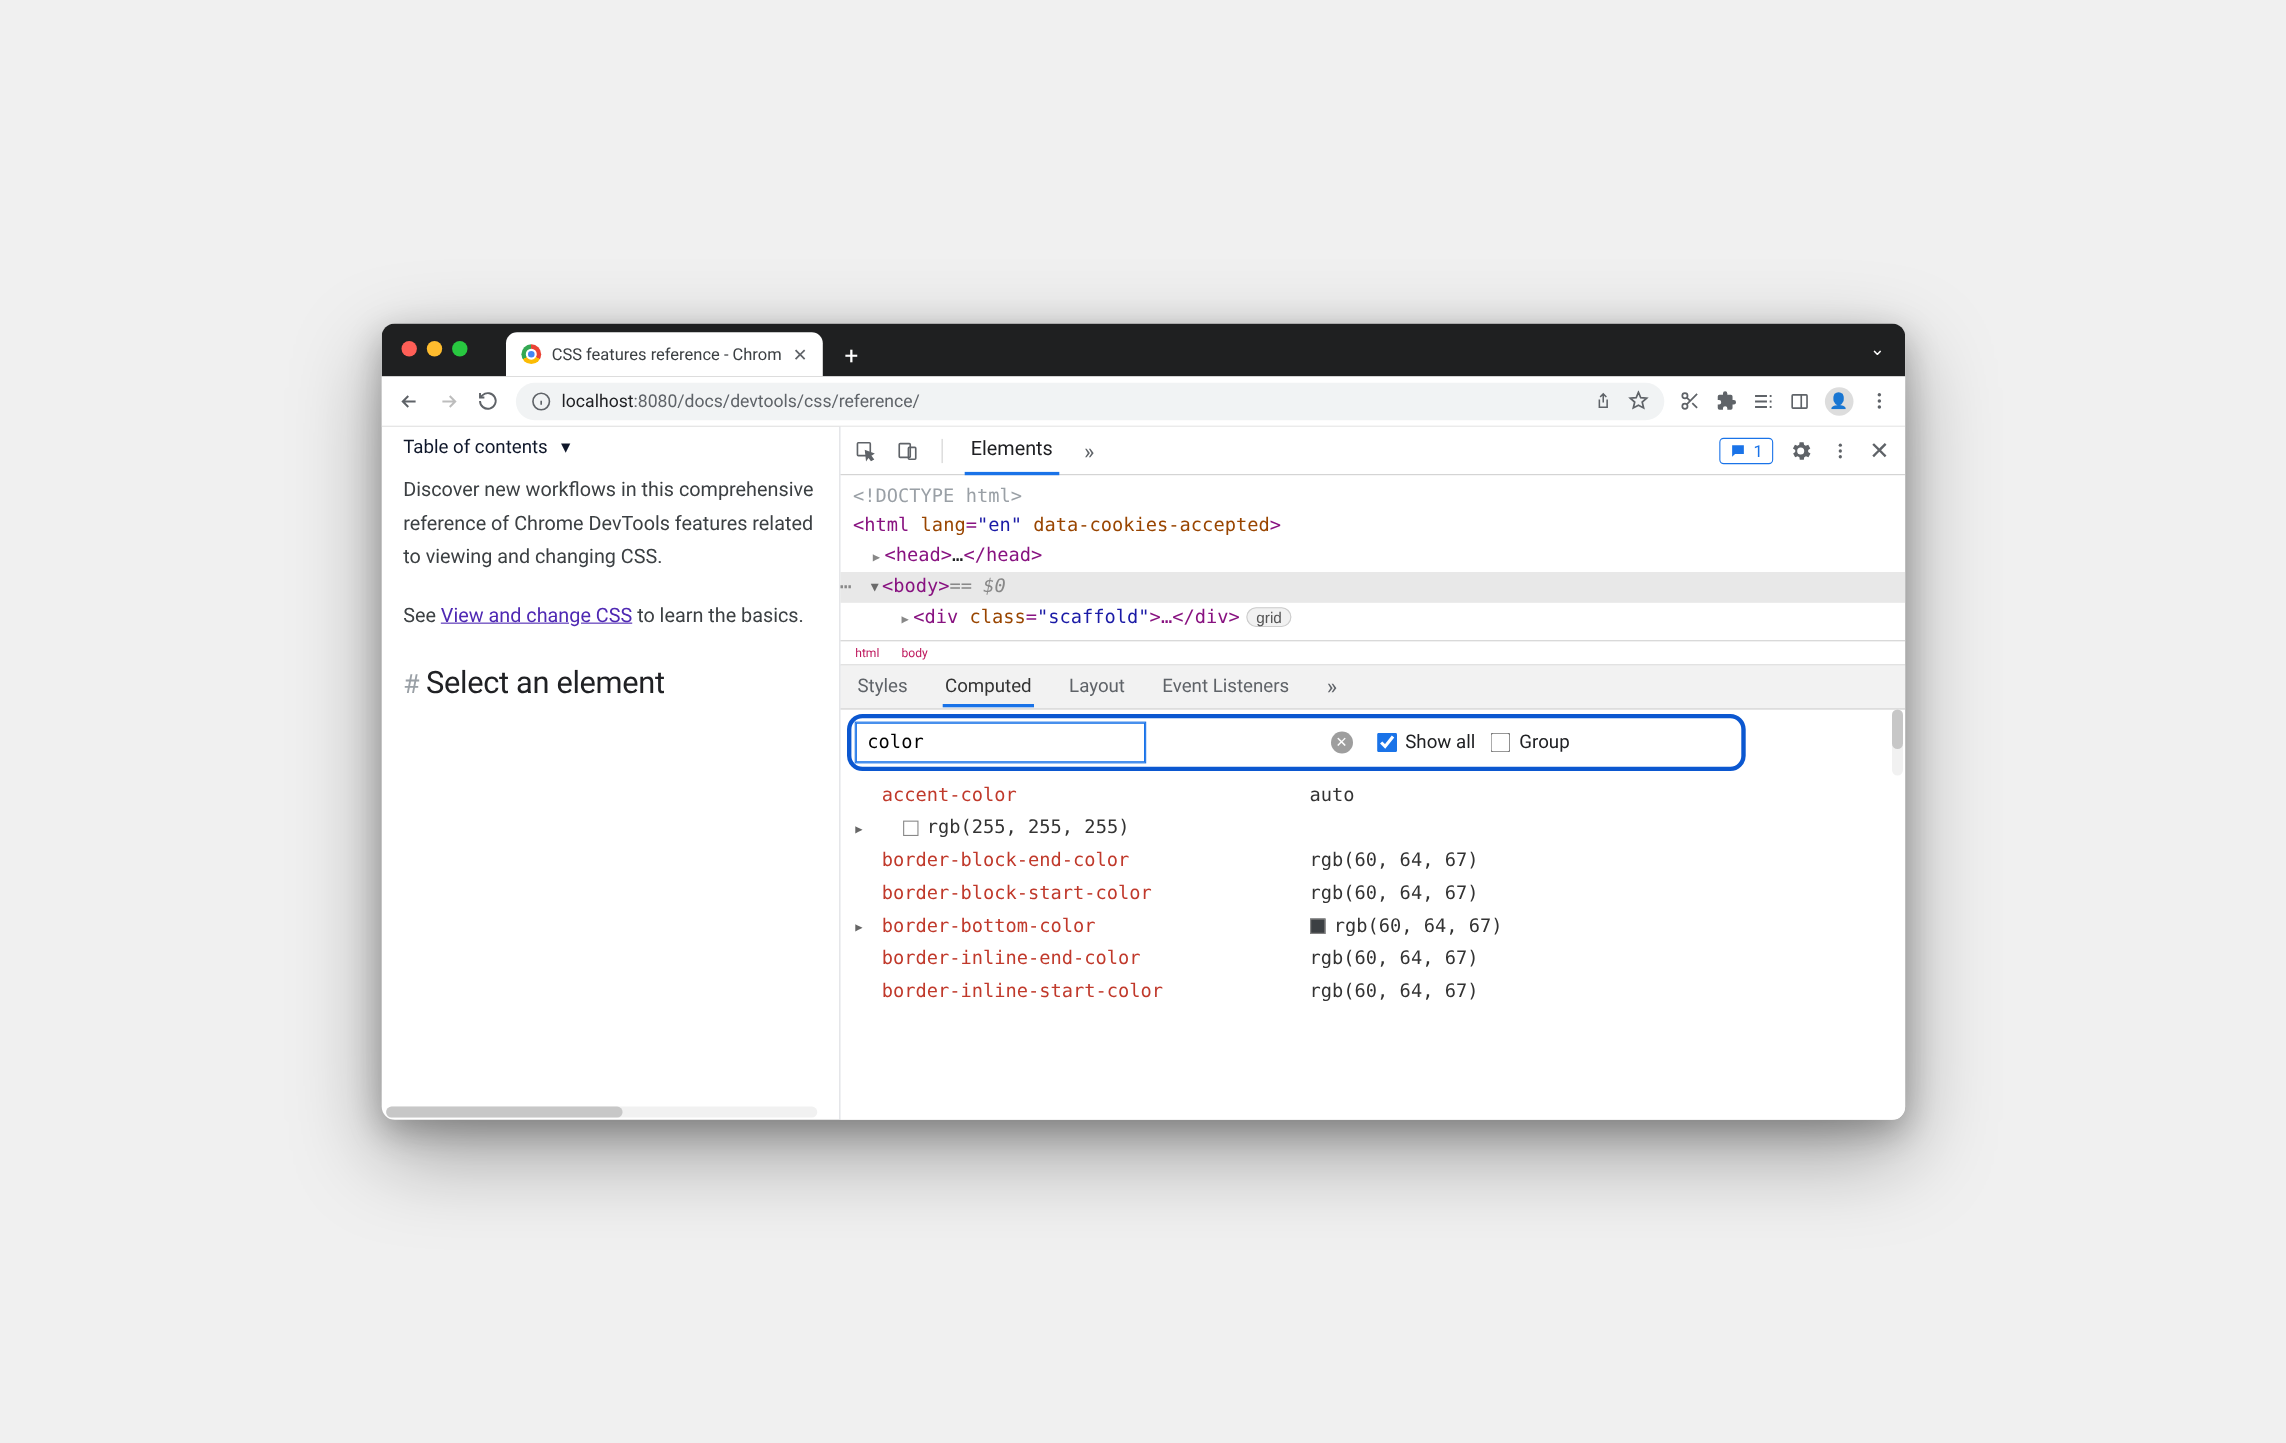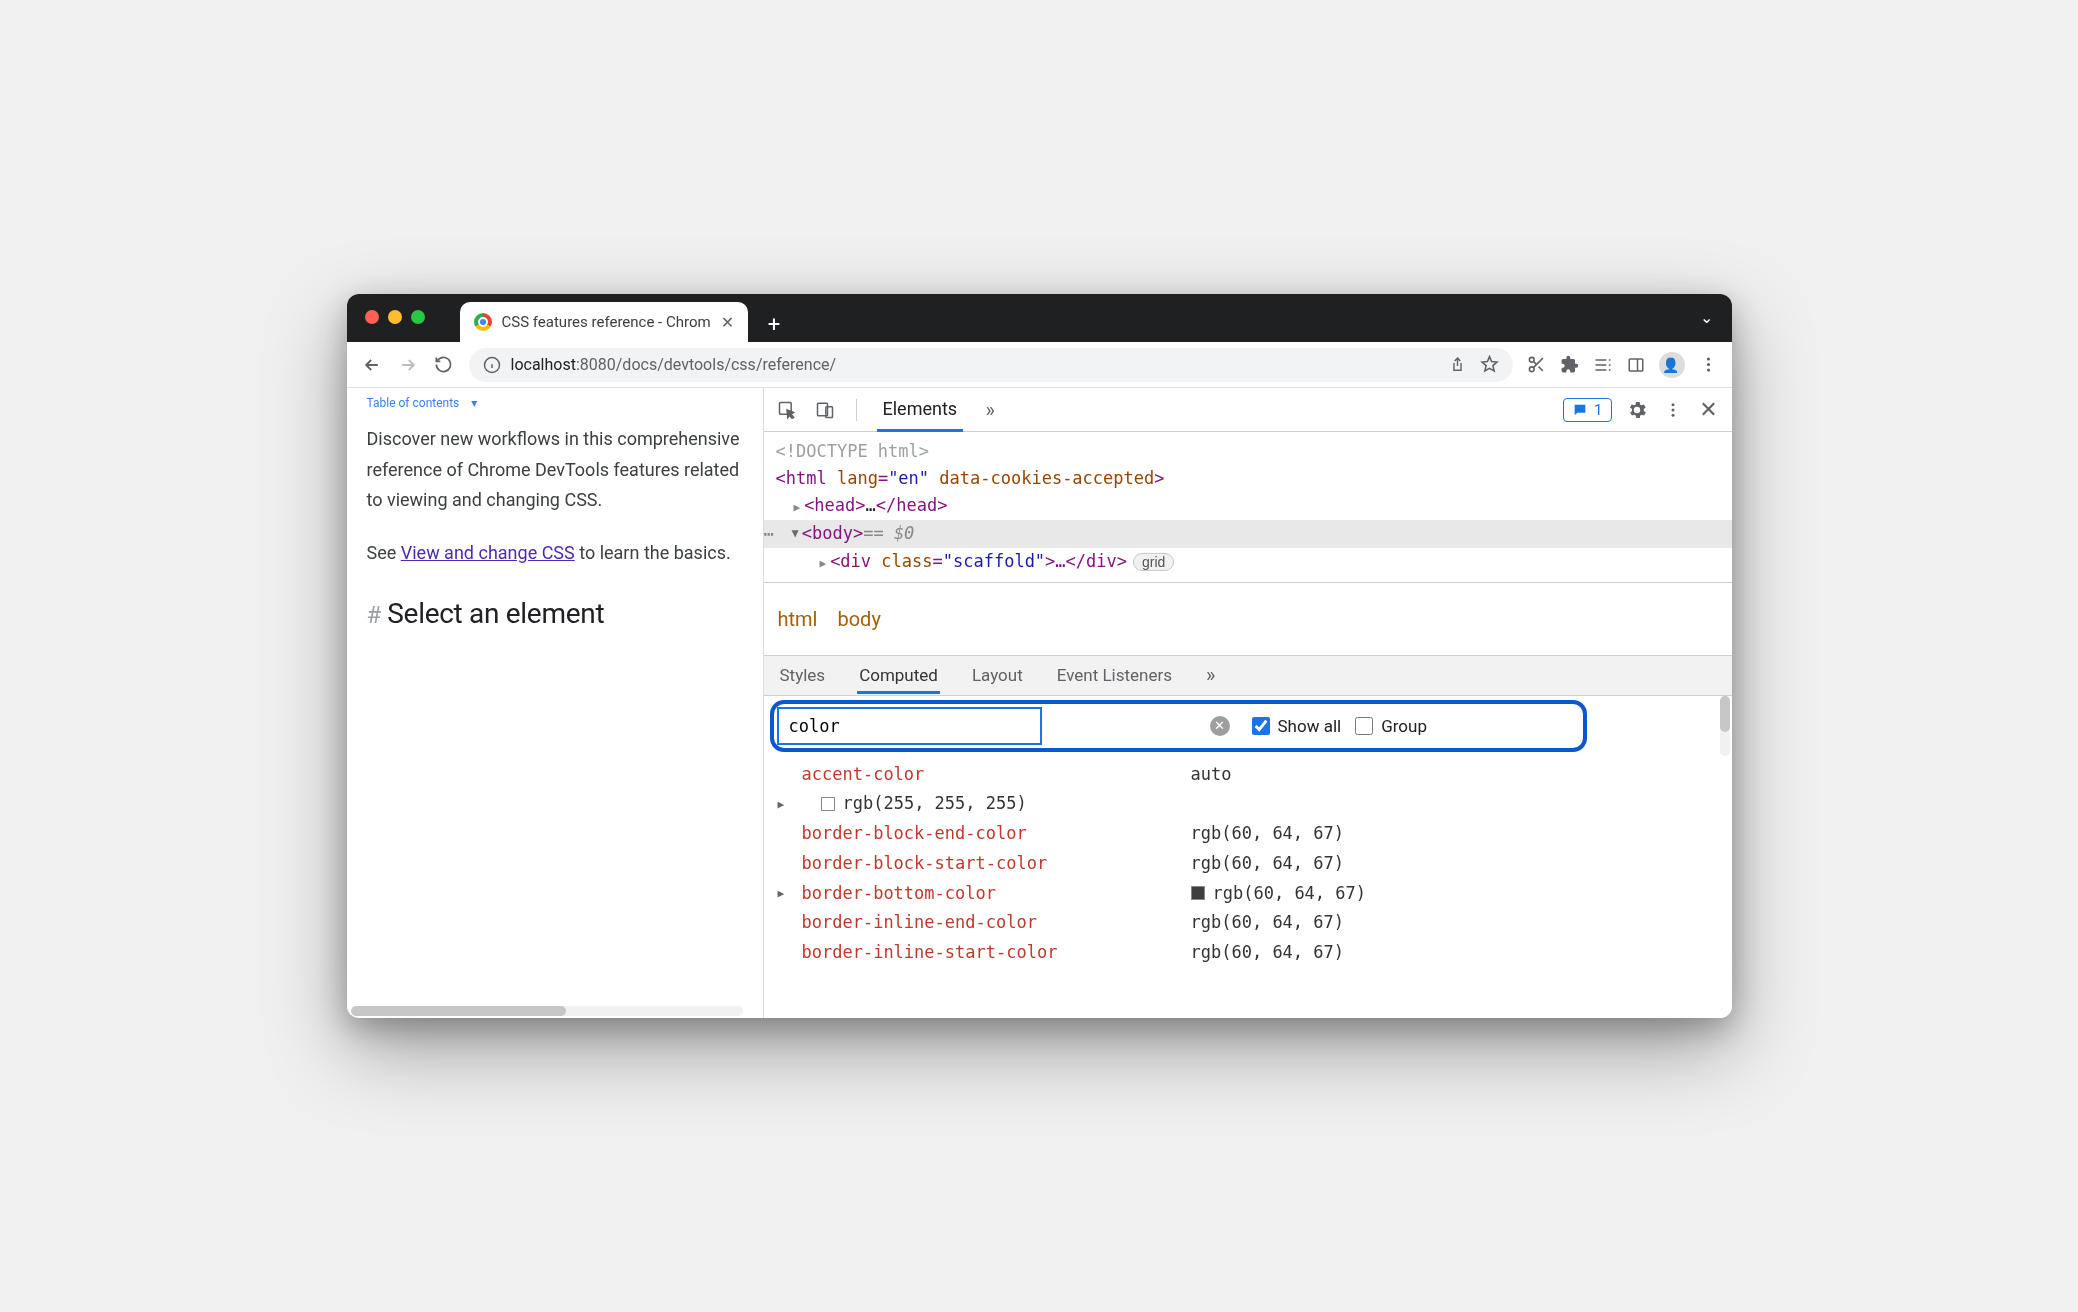--- a/index.html
+++ b/index.html
@@ -68,21 +68,21 @@
 .url-text { color:#5f6368; }
 .url-text .host { color:#202124; }
 .url-actions { margin-left:auto; display:flex; gap:14px; align-items:center; }
 .toolbar-right { display:flex; gap:14px; align-items:center; }
 .avatar { width:26px; height:26px; border-radius:50%; background:#ddd; display:flex; align-items:center; justify-content:center; font-size:14px;}
 
 .content { display:flex; height:630px; }
 .page-side {
   width:417px; border-right:1px solid #dadce0; padding:4px 20px 20px 20px; overflow:hidden; position:relative;
 }
-.toc-row { display:flex; align-items:center; gap:12px; color:#3b82f6; font-size:12px; padding:4px 0 14px; }
+.toc-row { display:flex; align-items:center; gap:12px; color:#0f172a; font-size:17px; padding:4px 0 14px; }
 .page-text { font-size:18px; line-height:1.7; color:#3c4043; }
 .page-text p { margin-bottom:22px; }
 .page-text a { color:#4f29b3; text-decoration:underline; }
 .page-text strong { font-weight:600; color:#202124; }
 .h2-row { display:flex; align-items:baseline; gap:6px; margin:10px 0 22px; }
 .hash { color:#9aa0a6; font-size:24px; }
 .h2 { font-size:28px; font-weight:400; color:#202124; letter-spacing:-0.3px; }
 .page-scroll { position:absolute; bottom:2px; left:4px; right:20px; height:10px; background:#f1f1f1; border-radius:6px; }
 .page-scroll::before { content:""; position:absolute; left:0; width:55%; height:100%; background:#c7c7c7; border-radius:6px; }
 
@@ -105,21 +105,21 @@
 .dom .tag { color:#881280; }
 .dom .attr { color:#994500; }
 .dom .str { color:#1a1aa6; }
 .body-line { background:#e8e8e8; margin:0 -12px; padding:0 12px 0 0; display:flex; align-items:center; }
 .body-line .dots { color:#888; width:28px; text-align:left; font-size:18px; letter-spacing:2px; }
 .body-line .tri { color:#6b6b6b; font-size:12px; margin-right:3px; }
 .dollar { color:#888; font-style:italic; }
 .tri-r { color:#888; font-size:11px; margin-right:4px; display:inline-block; }
 .grid-badge { background:#f1f1f1; border:1px solid #ccc; border-radius:10px; padding:0 8px; font-size:14px; color:#555; margin-left:6px; font-family:-apple-system, sans-serif;}
 
-.crumbs { border-top:1px solid #d0d0d0; border-bottom:1px solid #d0d0d0; padding:24px 14px; display:flex; gap:20px; font-size:20px; color:#a16207; }
+.crumbs { border-top:1px solid #d0d0d0; border-bottom:1px solid #d0d0d0; padding:4px 14px; display:flex; gap:20px; font-size:11px; color:#be185d; }
 .crumb.active { }
 
 .subtabs { background:#f2f2f2; border-bottom:1px solid #d0d0d0; height:40px; display:flex; align-items:center; padding:0 14px; gap:30px; font-size:17px; color:#5f6368; }
 .subtab { cursor:pointer; padding:8px 2px; }
 .subtab.active { color:#333; border-bottom:3px solid #1a73e8; padding-bottom:6px; }
 
 .filter-row { display:flex; align-items:center; padding:12px 14px; gap:14px; position:relative; }
 .highlight-box {
   position:absolute; left:6px; top:4px; right:145px; bottom:4px;
   border:4px solid #0b57d0; border-radius:14px; pointer-events:none;

